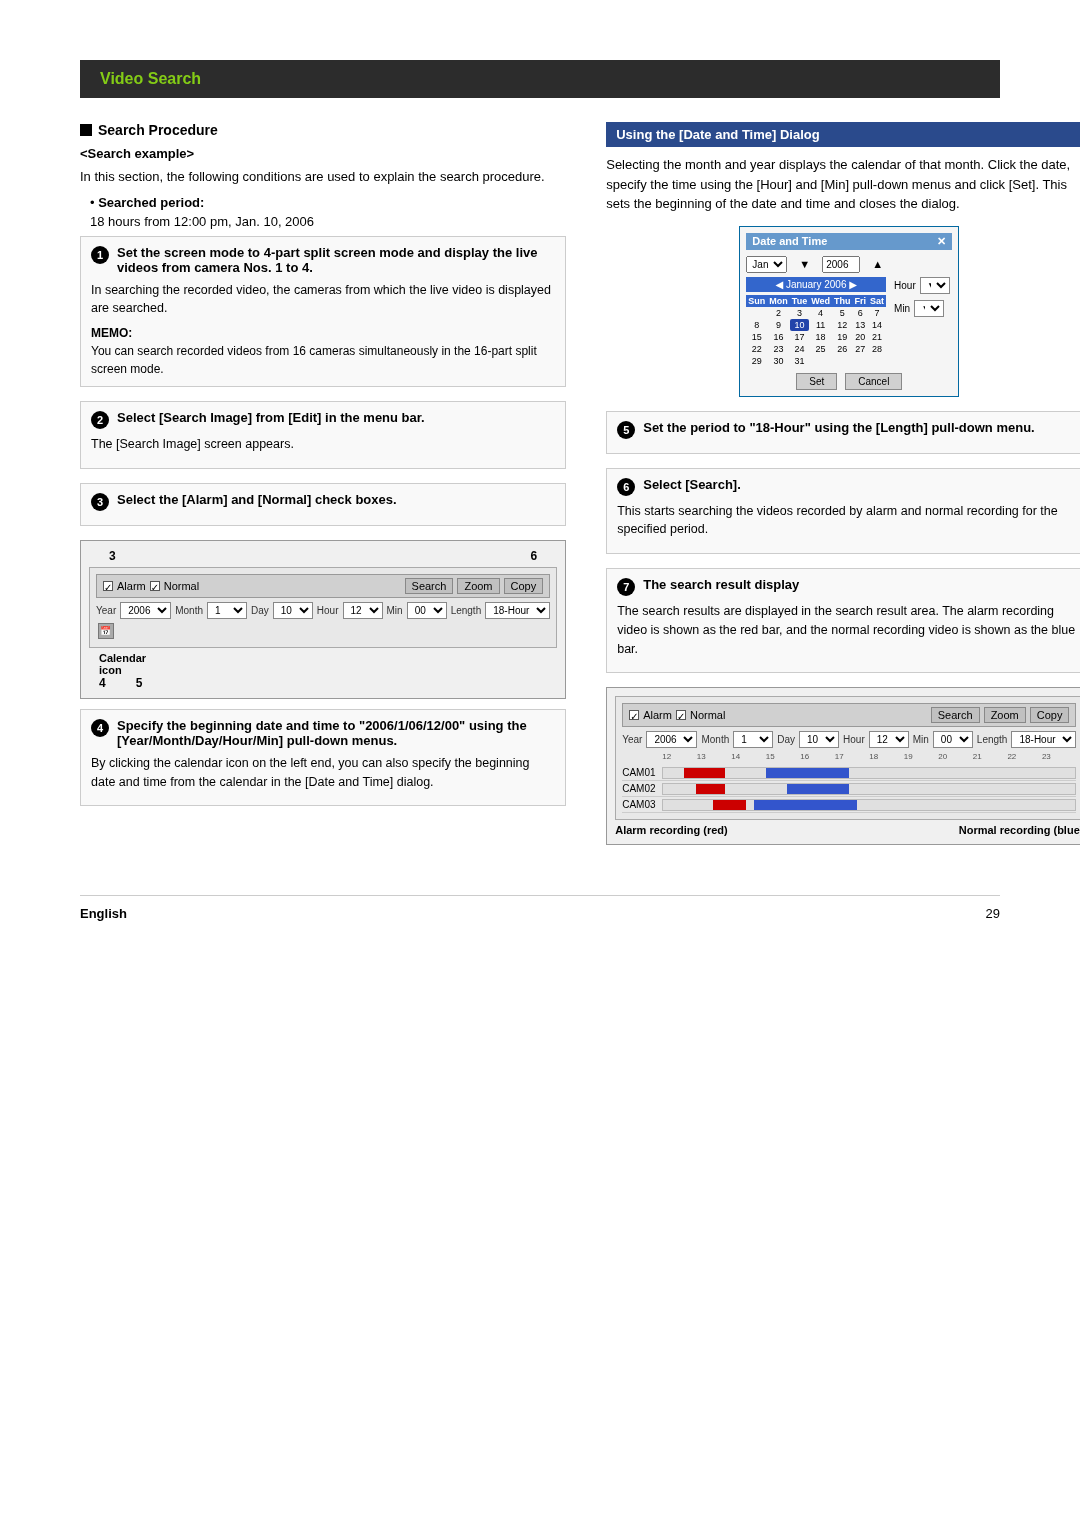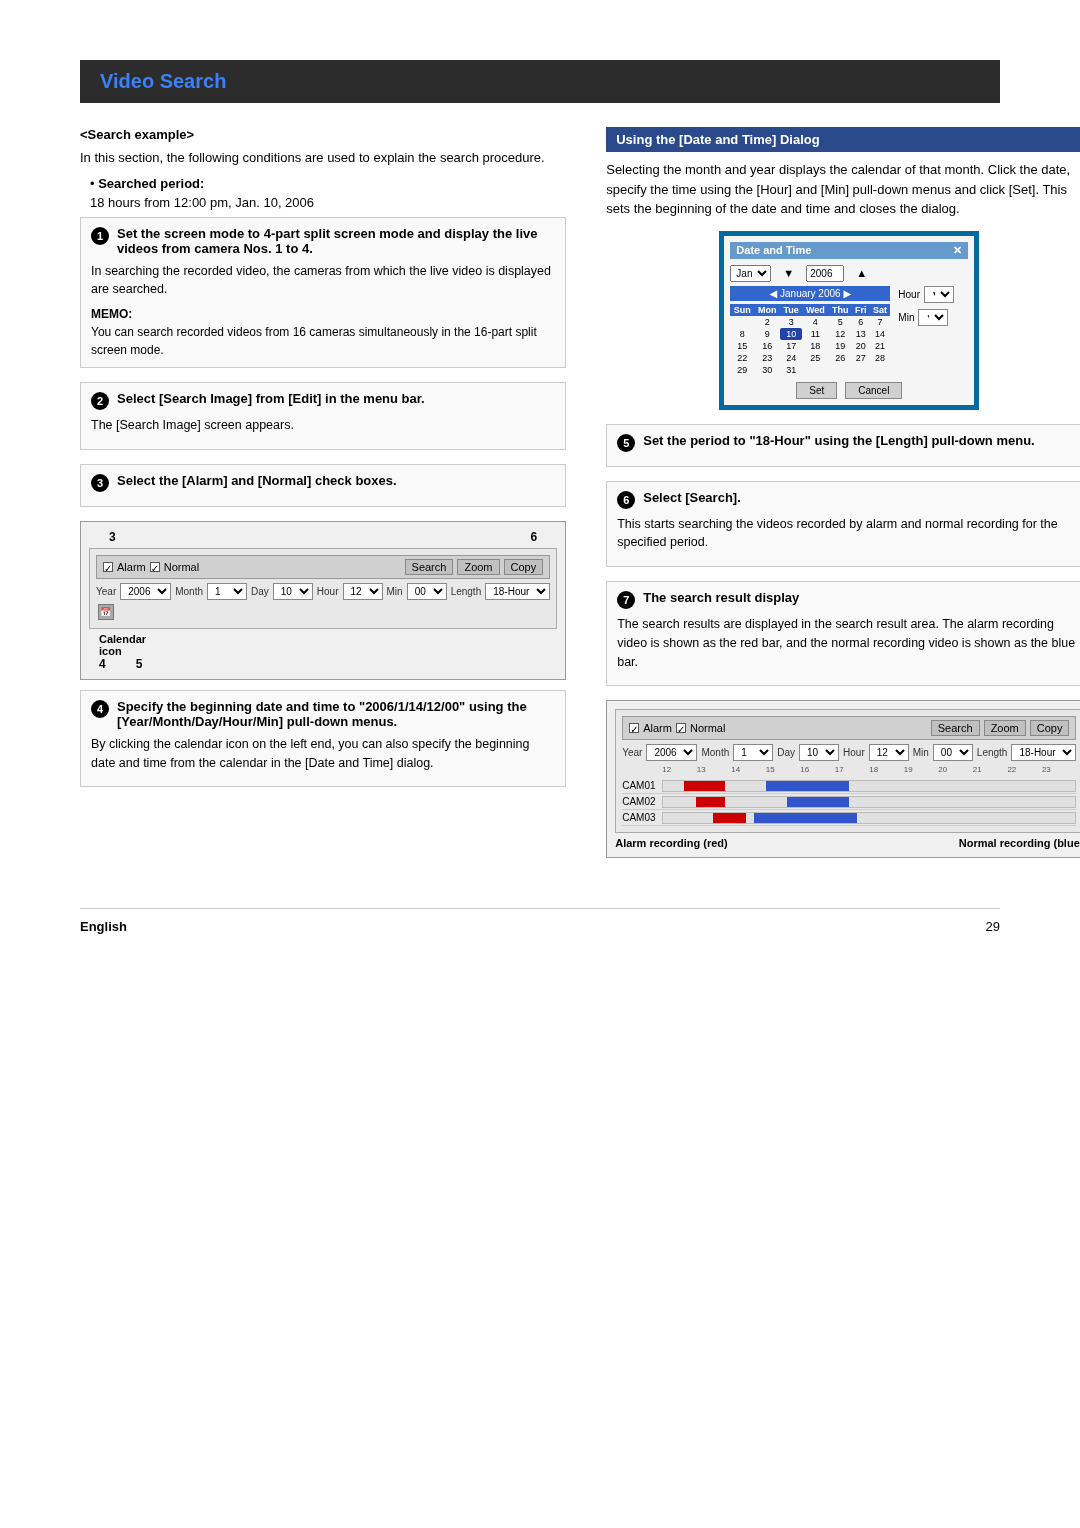--- a/index.html
+++ b/index.html
@@ -8,23 +8,23 @@
       font-size: 13px;
       background: #fff;
       color: #000;
       width: 1080px;
       min-height: 1528px;
       padding: 60px 80px 60px 80px;
     }
 
     .page-header {
       background: #2c2c2c;
-      color: #3b82f6;
+      color: #84cc16;
       padding: 10px 20px;
-      font-size: 20px;
+      font-size: 16px;
       font-weight: bold;
       margin-bottom: 24px;
     }
 
     .two-col {
       display: flex;
       gap: 40px;
     }
 
     .col-left {
@@ -233,25 +233,25 @@
     }
 
     .hour-tick {
       flex: 1;
       font-size: 8px;
       text-align: left;
       color: #555;
     }
 
     .date-time-dialog {
-      border: 5px solid #0369a1;
+      border: 1px solid #0369a1;
       background: #f5f5f5;
       padding: 6px;
       font-size: 11px;
-      width: 260px;
+      width: 220px;
       margin: 0 auto;
     }
 
     .dialog-title-bar {
       background: #6699cc;
       color: #fff;
       padding: 2px 6px;
       font-size: 11px;
       font-weight: bold;
       display: flex;
@@ -374,20 +374,24 @@
 <body>
 
 <div class="page-header">
   <span>Video Search</span>
 </div>
 
 <div class="two-col">
 
   <div class="col-left">
 
+    <div class="section-title">
+      <span class="black-square"></span>
+      <span>Search Procedure</span>
+    </div>
 
     <div class="subsection-title">&lt;Search example&gt;</div>
 
     <p>In this section, the following conditions are used to explain the search procedure.</p>
 
 
     <div class="bullet-item">
       <span class="bullet-bold">Searched period:</span><br>
       <span>18 hours from 12:00 pm, Jan. 10, 2006</span>
     </div>
@@ -474,21 +478,21 @@
         <div style="display:flex; gap:30px;">
           <span style="font-size:12px; font-weight:bold;">4</span>
           <span style="font-size:12px; font-weight:bold;">5</span>
         </div>
       </div>
     </div>
 
     <div class="step-block">
       <div class="step-header">
         <div class="step-num">4</div>
-        <span>Specify the beginning date and time to "2006/1/14/12/00" using the [Year/Month/Day/Hour/Min] pull-down menus.</span>
+        <span>Specify the beginning date and time to "2006/1/06/12/00" using the [Year/Month/Day/Hour/Min] pull-down menus.</span>
       </div>
       <div class="step-content">
         <p>By clicking the calendar icon on the left end, you can also specify the beginning date and time from the calendar in the [Date and Time] dialog.</p>
       </div>
     </div>
 
   </div>
 
   <div class="col-right">
 

